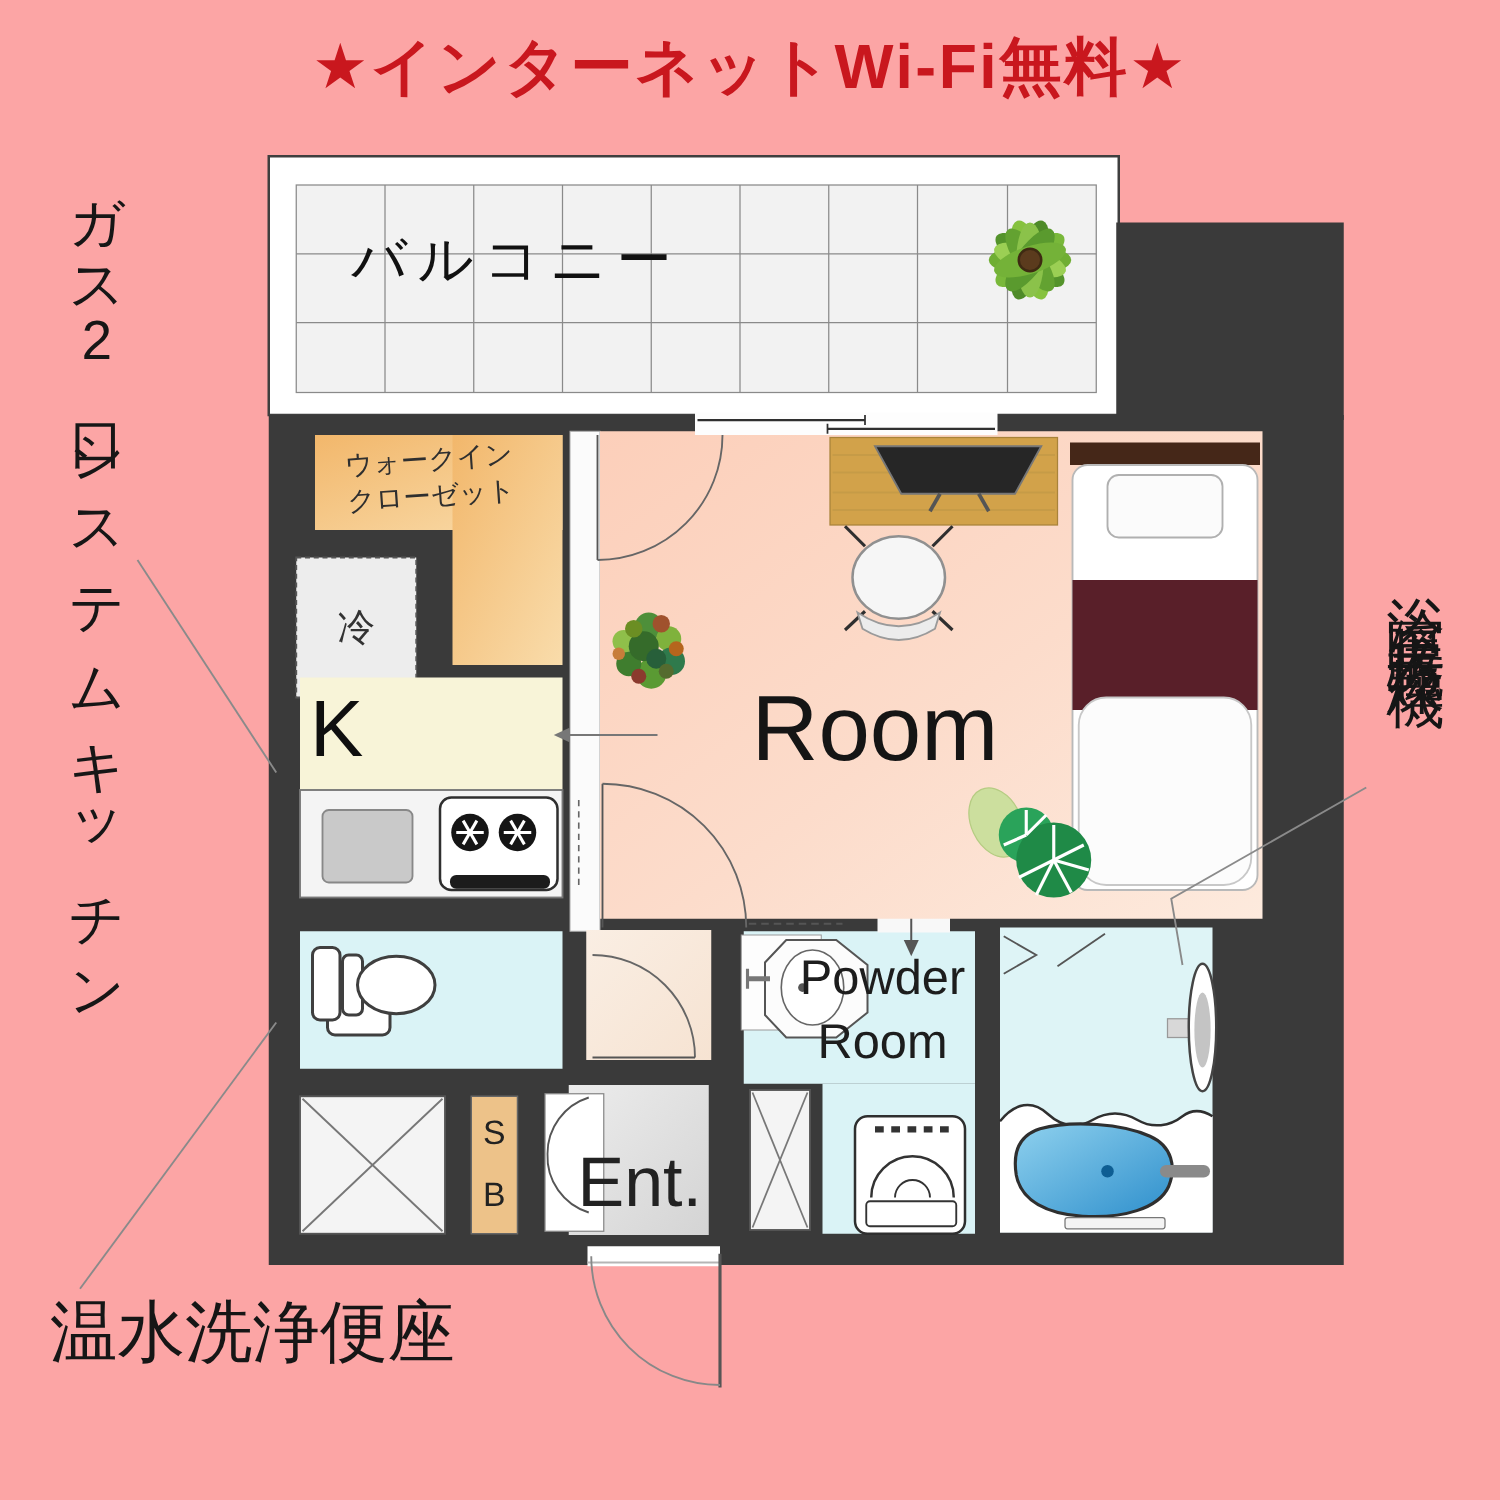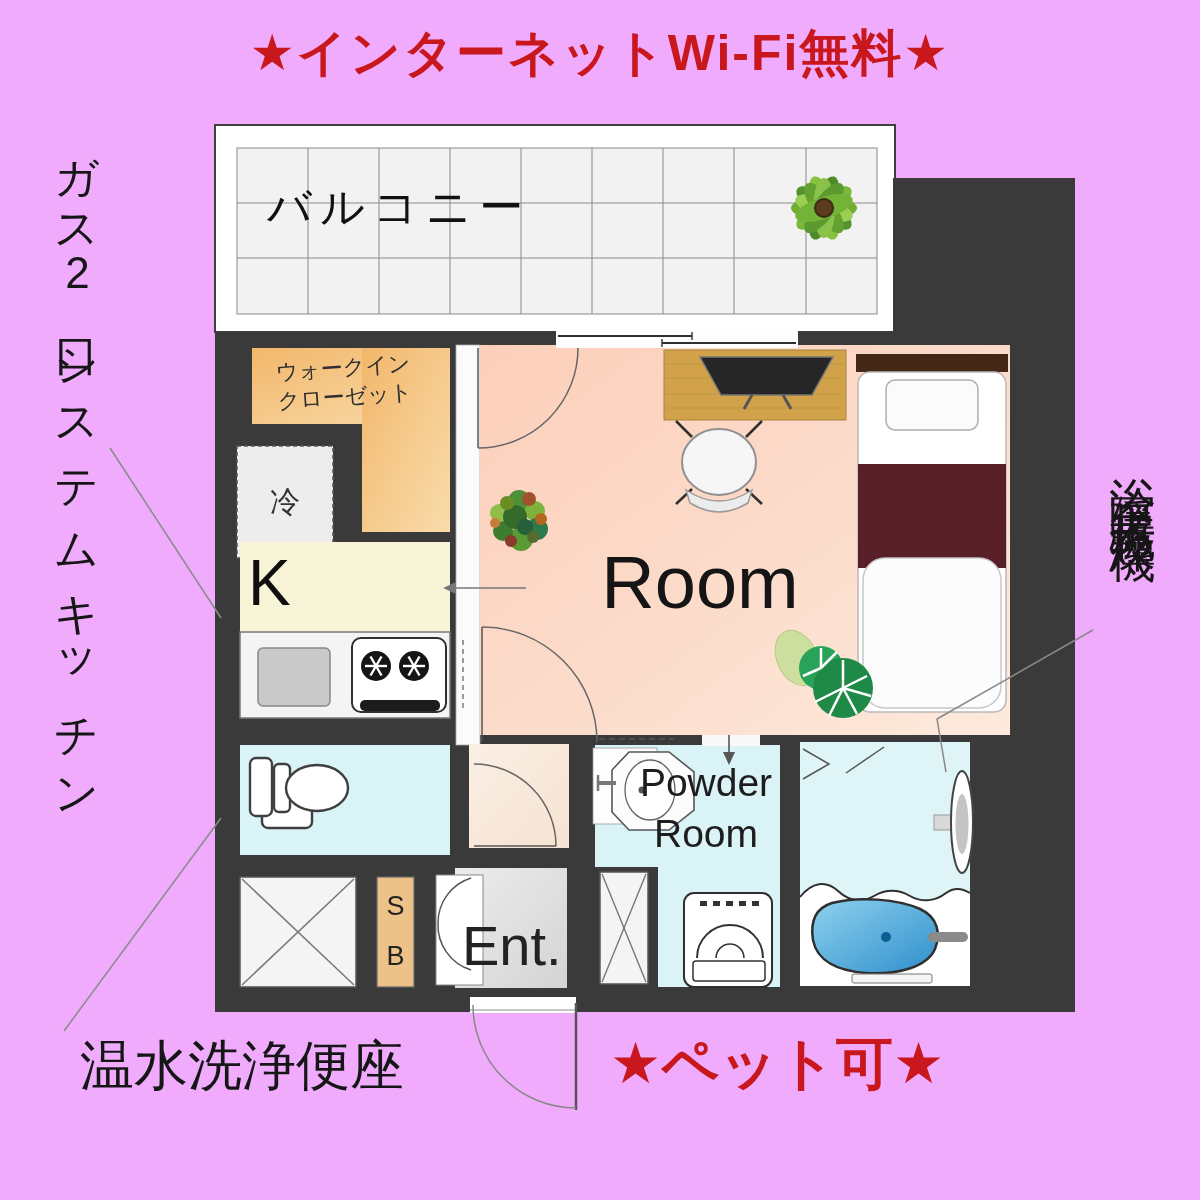--- a/index.html
+++ b/index.html
@@ -1,28 +1,28 @@
 <!DOCTYPE html>
 <html><head>
 <meta charset="utf-8">
 <style>
   html,body{margin:0;padding:0;background:#ffffff;}
   .canvas{
-    position:relative;width:1200px;height:1200px;background:#f0abfc;overflow:hidden;
+    position:relative;width:1200px;height:1200px;background:#fca5a5;overflow:hidden;
     font-family:"Liberation Sans","DejaVu Sans",sans-serif;
   }
   .canvas svg{position:absolute;left:0;top:0;}
   .lbl{position:absolute;z-index:5;white-space:pre;}
   .title{left:0;top:20px;width:1200px;text-align:center;font-size:50px;font-weight:bold;color:#c9171e;letter-spacing:2px;}
   .vnote{writing-mode:vertical-rl;text-orientation:upright;color:#161616;}
   .left-note{left:48px;top:126px;font-size:44px;letter-spacing:11px;}
   .right-note{left:1102px;top:440px;font-size:47px;letter-spacing:10px;}
-  .bl-note{left:40px;top:1030px;font-size:54px;color:#161616;margin-left:40px;}
+  .bl-note{left:40px;top:1030px;font-size:54px;color:#161616;}
   .br-note{left:610px;top:1026px;font-size:57px;font-weight:bold;color:#c9171e;}
-  .balcony-lbl{left:267px;top:178px;font-size:44px;letter-spacing:8px;color:#111;}
+  .balcony-lbl{left:281px;top:178px;font-size:44px;letter-spacing:8px;color:#111;}
   .closet-lbl{left:256px;top:354px;width:176px;font-size:22px;line-height:1.3;color:#2f2f2f;text-align:center;transform:rotate(-4deg);}
   .fridge-lbl{left:237px;top:482px;width:96px;text-align:center;font-size:30px;color:#333;}
   .k-lbl{left:248px;top:546px;font-size:64px;color:#0f0f0f;}
   .room-lbl{left:555px;top:540px;width:290px;text-align:center;font-size:74px;color:#151515;}
   .powder-lbl{left:632px;top:758px;width:148px;text-align:center;font-size:39px;line-height:1.3;color:#1d1d1d;}
   .ent-lbl{left:462px;top:913px;font-size:56px;color:#222;}
   .sb-lbl{left:377px;top:882px;width:37px;text-align:center;font-size:27px;line-height:1.85;color:#222;}
 </style>
 </head>
 <body>
@@ -299,21 +299,20 @@
     <line x1="110" y1="448" x2="221" y2="618"></line>
     <line x1="221" y1="818" x2="64" y2="1031"></line>
     <polyline points="1093,630 937,719 946,772"></polyline>
   </g>
 </svg>
 
 <div class="lbl title">★インターネットWi-Fi無料★</div>
 <div class="lbl vnote left-note">ガス2口システムキッチン</div>
 <div class="lbl vnote right-note">浴室暖房乾燥機</div>
 <div class="lbl bl-note">温水洗浄便座</div>
-<div class="lbl br-note">★ペット可★</div>
 
 <div class="lbl balcony-lbl">バルコニー</div>
 <div class="lbl closet-lbl"><span>ウォークイン</span><br><span>クローゼット</span></div>
 <div class="lbl fridge-lbl">冷</div>
 <div class="lbl k-lbl">K</div>
 <div class="lbl room-lbl">Room</div>
 <div class="lbl powder-lbl"><span>Powder</span><br><span>Room</span></div>
 <div class="lbl ent-lbl">Ent.</div>
 <div class="lbl sb-lbl"><span>S</span><br><span>B</span></div>
 

